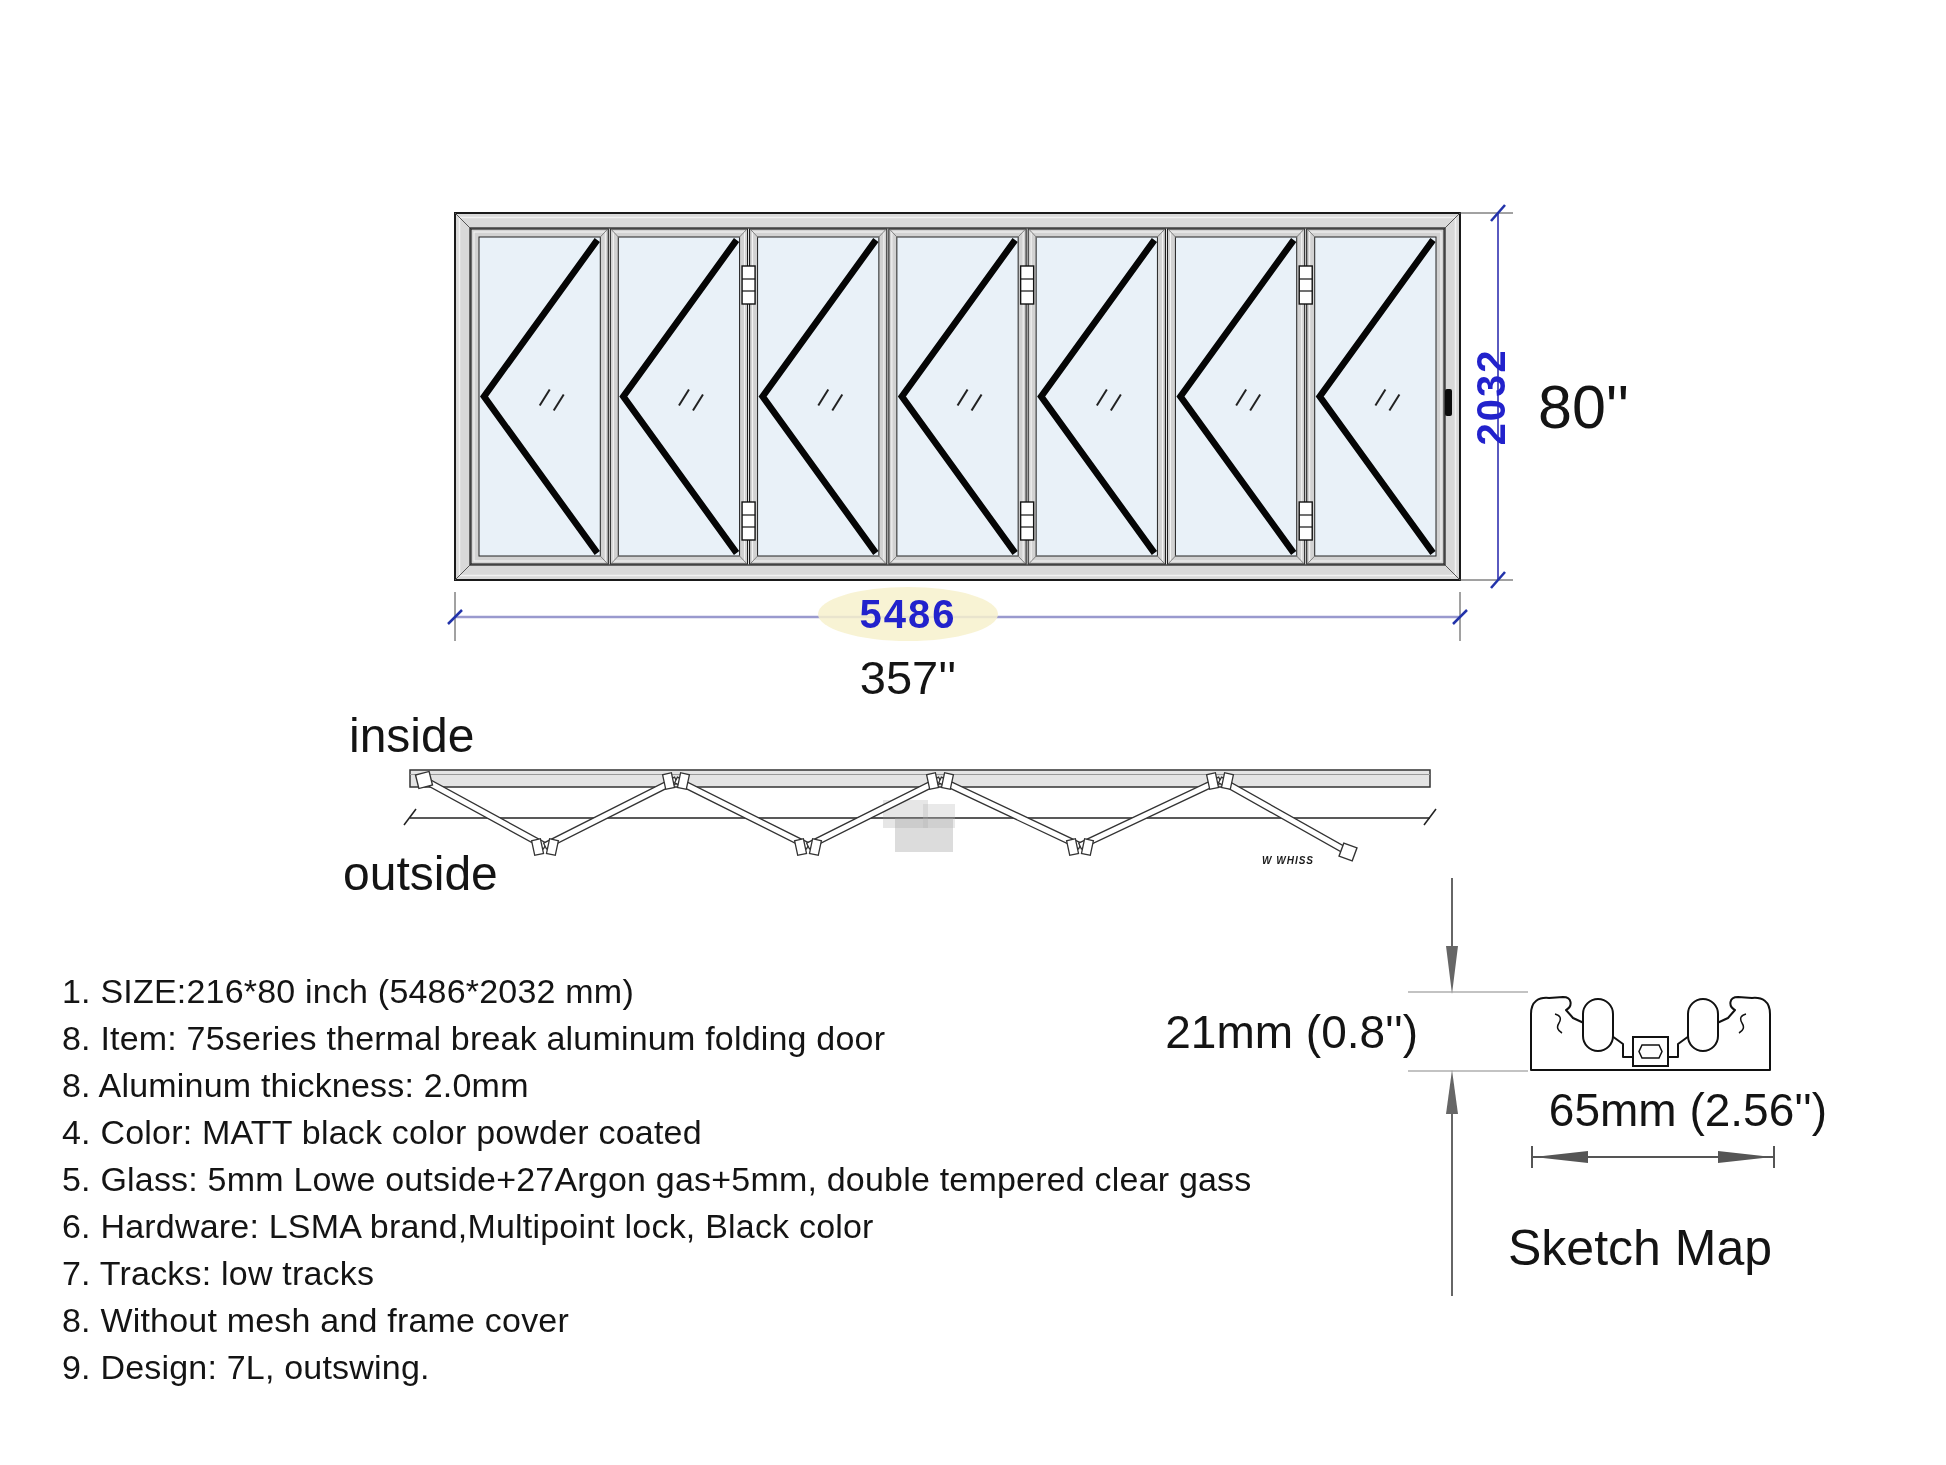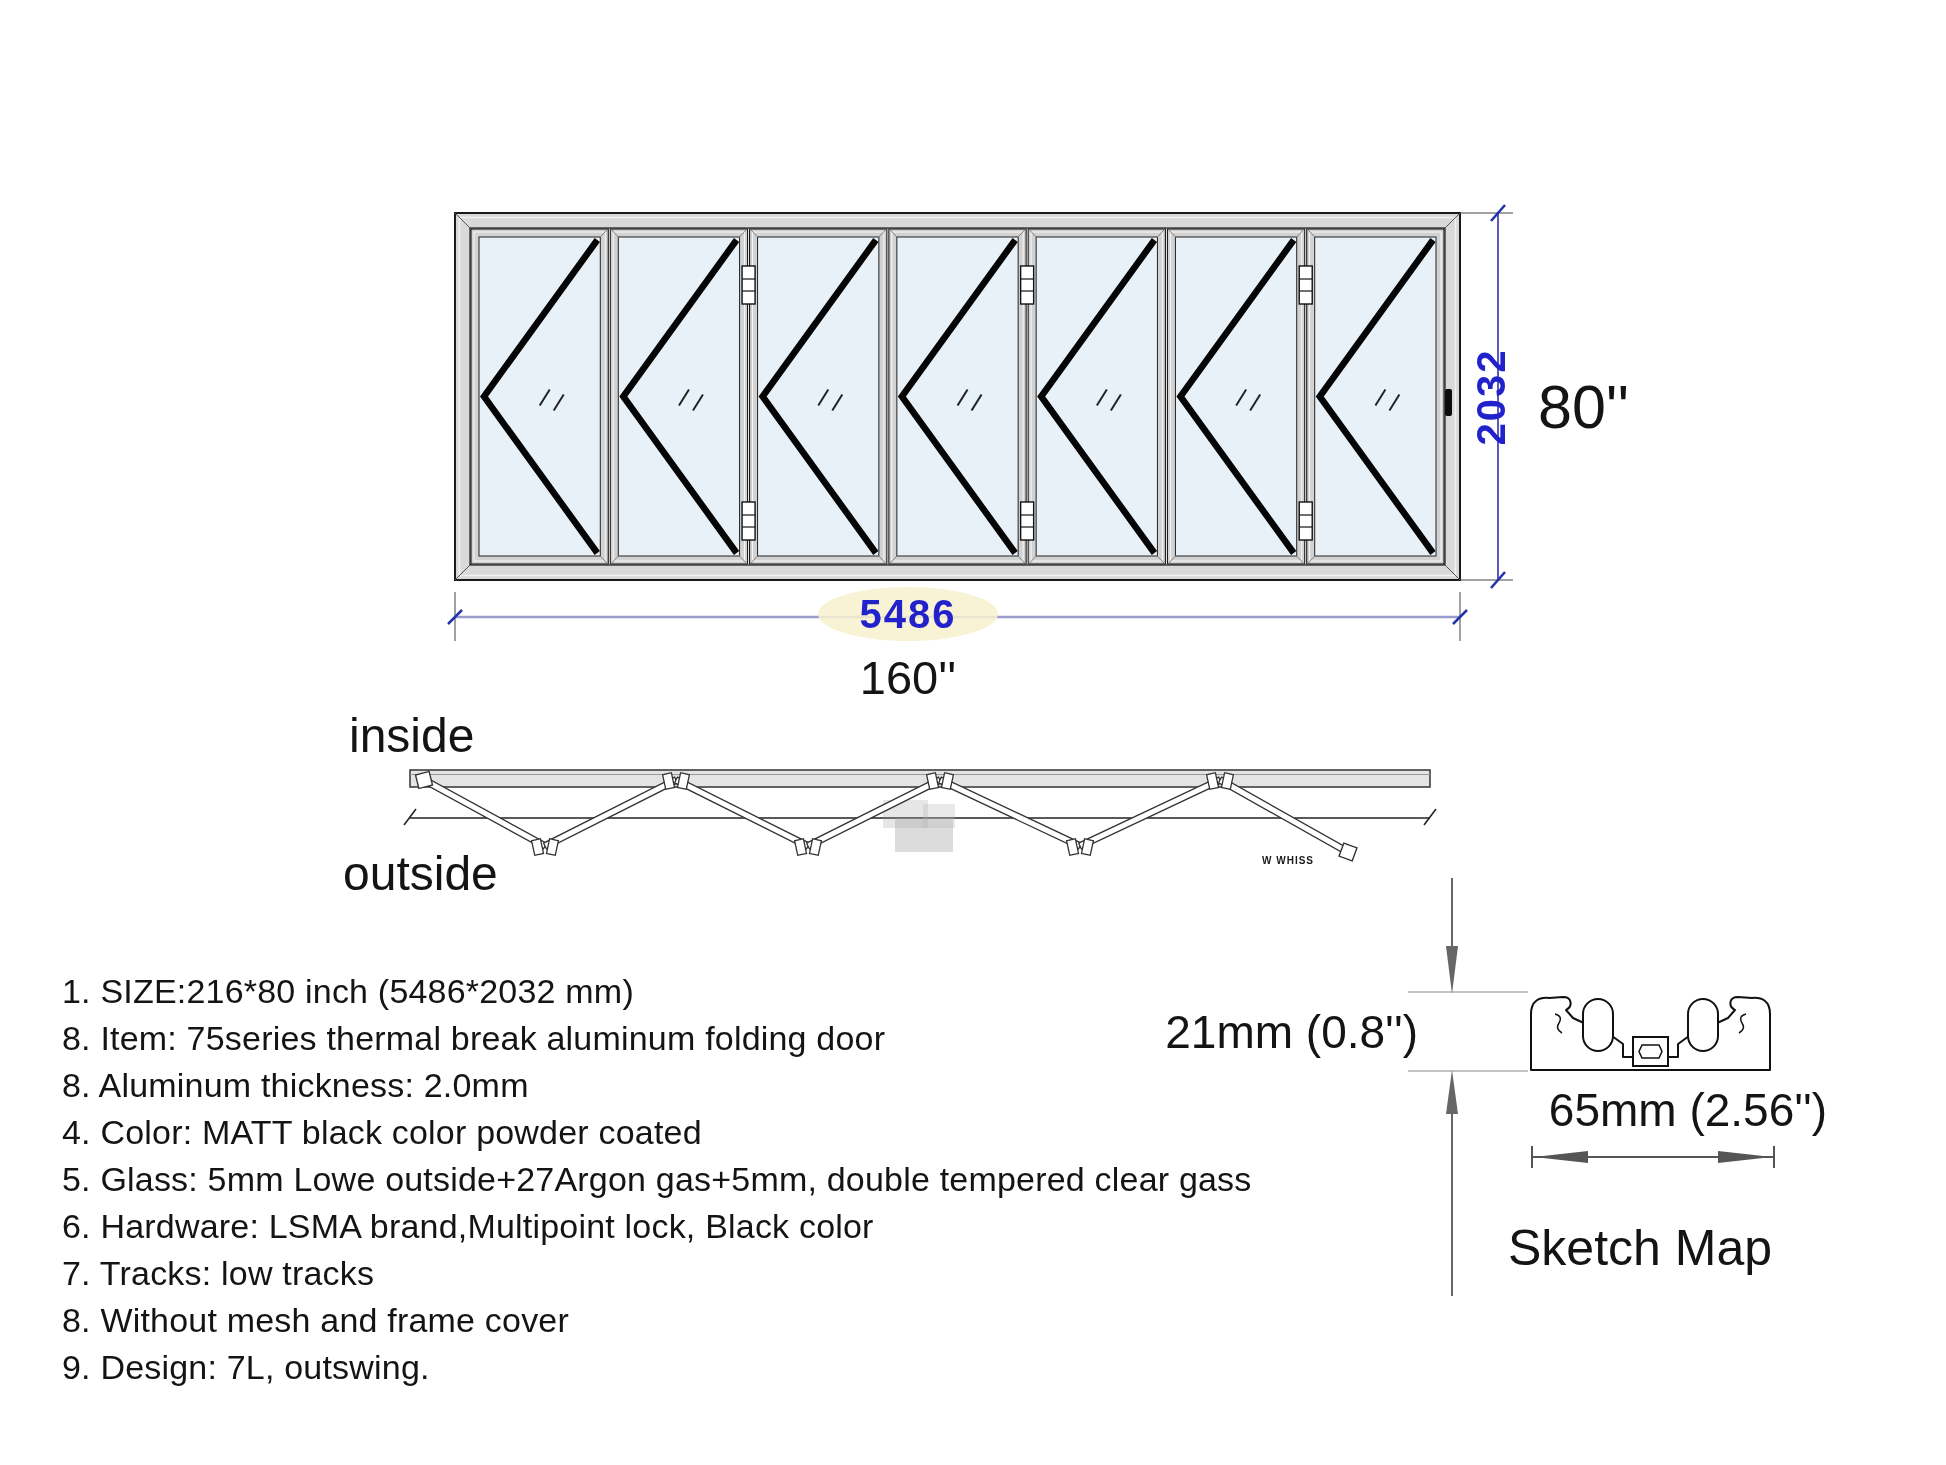--- a/index.html
+++ b/index.html
@@ -7,21 +7,21 @@
         font-family:"Liberation Sans", sans-serif;color:#141414;}
   #art{position:absolute;left:0;top:0;}
   .lbl{position:absolute;white-space:nowrap;font-family:"Liberation Sans",sans-serif;color:#141414;}
   .ctr{transform:translate(-50%,-50%);}
   .dimblue{color:var(--dim-blue,#2222cc);font-weight:bold;}
   #lbl-2032{transform:translate(-50%,-50%) rotate(-90deg);}
   #lbl-21mm{text-align:center;}
   .spec-item{font-size:34px;line-height:47px;white-space:pre;color:#141414;letter-spacing:0.2px;}
   #spec-list{position:absolute;left:62px;top:968px;}
   #watermark-text{position:absolute;left:1262px;top:855px;font-size:10px;font-weight:bold;
-                  letter-spacing:1px;color:#1a1a1a;filter:blur(0.6px);}
+                  letter-spacing:1px;color:#1a1a1a;filter:blur(0.6px);font-style:italic;}
 </style>
 </head>
 <body>
 
 <div id="page">
 
   <svg id="art" width="1946" height="1465" viewBox="0 0 1946 1465">
       <g>
         <rect x="455" y="213" width="1005" height="367" fill="#d9d9d9" stroke="#1a1a1a" stroke-width="2"></rect>
         <rect x="459.5" y="217.5" width="996" height="358" fill="none" stroke="#f2f2f2" stroke-width="1.5"></rect>
@@ -239,21 +239,21 @@
         <line x1="1532" y1="1146" x2="1532" y2="1168" stroke="#555" stroke-width="2"></line>
         <line x1="1774" y1="1146" x2="1774" y2="1168" stroke="#555" stroke-width="2"></line>
         <line x1="1532" y1="1157" x2="1774" y2="1157" stroke="#555" stroke-width="2"></line>
         <polygon points="1534,1157 1588,1151 1588,1163" fill="#555"></polygon>
         <polygon points="1772,1157 1718,1151 1718,1163" fill="#555"></polygon>
       </g>
     </svg>
 
   <div class="lbl ctr dimblue" id="lbl-5486" style="left:908px;top:614px;font-size:40px;letter-spacing:2px;">5486</div>
 
-  <div class="lbl ctr" id="lbl-216" style="left:908px;top:677px;font-size:47px;">160''</div>
+  <div class="lbl ctr" id="lbl-216" style="left:908px;top:677px;font-size:47px;">357''</div>
 
   <div class="lbl dimblue" id="lbl-2032" style="left:1491px;top:397px;font-size:40px;letter-spacing:2px;">2032</div>
 
   <div class="lbl" id="lbl-80" style="left:1538px;top:372px;font-size:61px;">80''</div>
 
   <div class="lbl" id="lbl-inside" style="left:349px;top:708px;font-size:48px;">inside</div>
 
   <div class="lbl" id="lbl-outside" style="left:343px;top:846px;font-size:48px;">outside</div>
 
   <div id="watermark-text">W WHISS</div>

